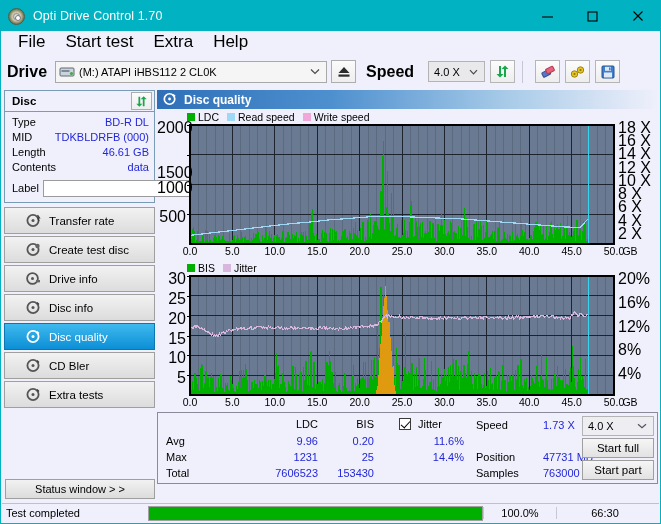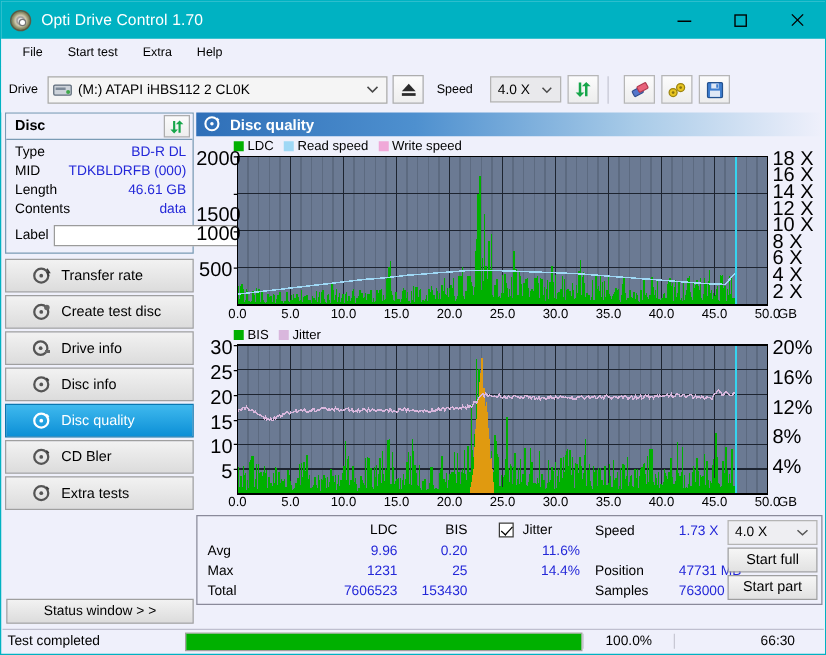--- a/index.html
+++ b/index.html
@@ -24,24 +24,24 @@
     background:radial-gradient(circle at 50% 50%,#fdfdfd 0%,#d8d8d8 18%,#9a9a9a 26%,#cfc9b0 40%,#8e8f6a 60%,#5f6246 80%,#3c3f2c 100%);
     border:1px solid #5a5a44;box-sizing:border-box;position:relative;
   }
   .title-icon:after{content:"";position:absolute;left:6px;top:6px;width:4px;height:4px;border-radius:50%;background:#fff;border:1px solid #777;}
   .title-text{color:#fff;font-size:12.5px;margin-left:8px;letter-spacing:.1px;}
   .win-btns{position:absolute;right:0;top:0;height:30px;display:flex;}
   .win-btn{width:45px;height:30px;display:flex;align-items:center;justify-content:center;color:#000;}
   .win-btn svg{display:block;}
   
   .menubar{height:22px;background:#eff0fb;display:flex;align-items:center;padding-left:8px;gap:2px;}
-  .menu-item{padding:2px 9px;color:#000;font-size:10px;text-align:right;}
+  .menu-item{padding:2px 9px;color:#000;font-size:17px;text-align:right;}
   
   .toolbar{height:37px;background:#eff0fb;display:flex;align-items:center;padding:0 6px;gap:0;}
-  .tb-label{font-weight:normal;font-size:10px;margin-right:8px;}
+  .tb-label{font-weight:bold;font-size:16px;margin-right:8px;}
   .drive-combo{
     flex:0 0 272px;height:22px;background:#f5f5f5;border:1px solid #a9a9a9;
     display:flex;align-items:center;box-sizing:border-box;position:relative;
   }
   .drive-combo .dicon{width:16px;height:14px;margin:0 4px 0 3px;position:relative;flex:0 0 auto;}
   .drive-combo .dtext{font-size:11px;white-space:nowrap;overflow:hidden;}
   .combo-arrow{position:absolute;right:6px;top:0;bottom:0;display:flex;align-items:center;}
   .sq-btn{
     width:25px;height:23px;border:1px solid #adadad;background:linear-gradient(#fbfbfb,#eeeeee);
     display:flex;align-items:center;justify-content:center;box-sizing:border-box;margin-left:4px;
@@ -116,21 +116,21 @@
   .chk:after{content:"";position:absolute;left:3px;top:0px;width:4px;height:8px;border:solid #000;border-width:0 1.6px 1.6px 0;transform:rotate(42deg);}
   
   .statusbar{
     position:absolute;left:1px;right:1px;bottom:1px;height:19px;display:flex;align-items:center;
     background:#eff0fb;border-top:1px solid #bfbfcf;box-sizing:border-box;
   }
   .sb-text{width:142px;padding-left:4px;font-size:11px;}
   .sb-prog{flex:1;height:15px;border:1px solid #a0a0a0;background:#fff;box-sizing:border-box;position:relative;}
   .sb-fill{position:absolute;left:0;top:0;bottom:0;background:#00b000;}
   .sb-pct{width:72px;text-align:center;font-size:11px;border-left:1px solid #c8c8d4;}
-  .sb-time{width:96px;text-align:right;padding-right:23px;font-size:11px;border-left:1px solid #c8c8d4;}
+  .sb-time{width:96px;text-align:center;padding-right:6px;font-size:11px;border-left:1px solid #c8c8d4;}
 </style>
 </head>
 <body>
 
 <div class="app">
 
   <div class="titlebar">
     <div class="title-icon"></div>
     <div class="title-text">Opti Drive Control 1.70</div>
     <div class="win-btns">

